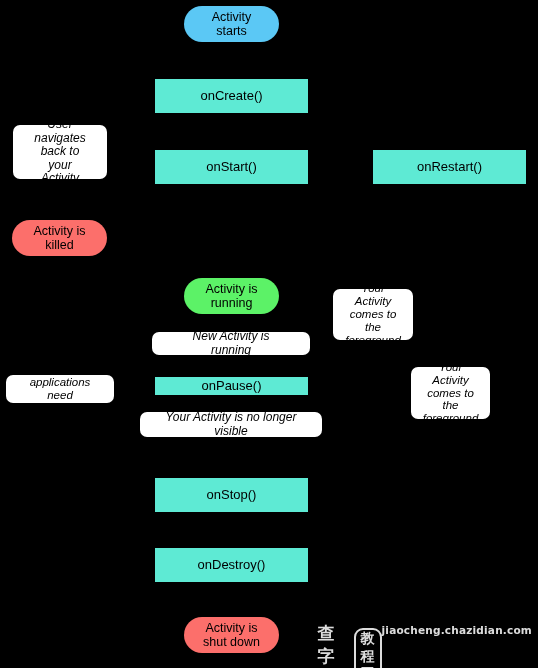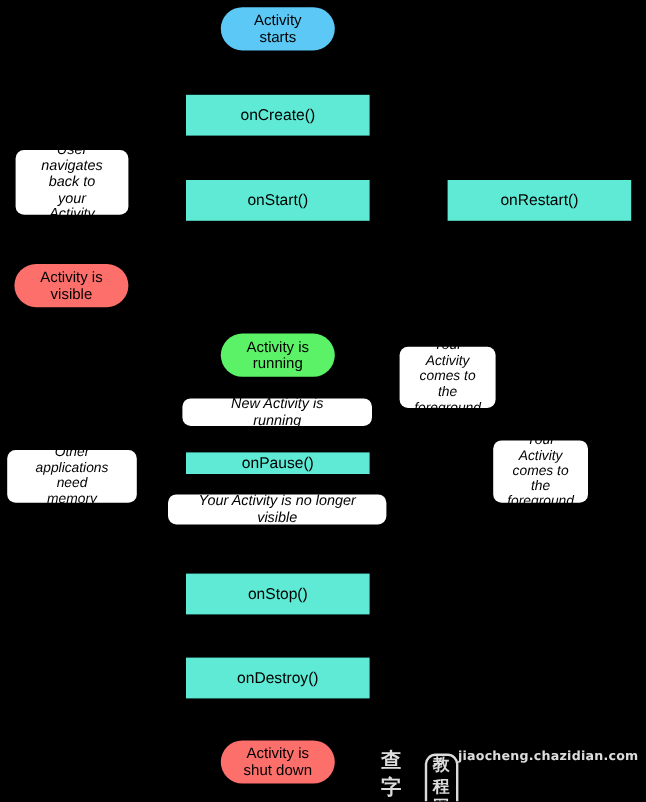--- a/index.html
+++ b/index.html
@@ -120,41 +120,41 @@
     <span>onStart()</span>
   </div>
 
   <div class="node method" style="left:373px; top:150px; width:153px; height:34px;">
     <span>onRestart()</span>
   </div>
 
   <div class="node pill pill-red" style="left:12px; top:220px; width:95px; height:36px;">
     <span>
       <span>Activity is</span><br>
-      <span>visible</span>
+      <span>killed</span>
     </span>
   </div>
 
 
   <div class="node pill pill-green" style="left:184px; top:278px; width:95px; height:36px;">
     <span>
       <span>Activity is</span><br>
       <span>running</span>
     </span>
   </div>
 
   <div class="node note note-sm" style="left:333px; top:289px; width:80px; height:51px;">
     <span>Your Activity comes to the foreground</span>
   </div>
 
   <div class="node note" style="left:152px; top:332px; width:158px; height:23px;">
     <span>New Activity is running</span>
   </div>
 
-  <div class="node note note-sm" style="left:6px; top:375px; width:108px; height:44px;">
+  <div class="node note note-sm" style="left:6px; top:375px; width:108px; height:28px;">
     <span>Other applications need memory</span>
   </div>
 
   <div class="node method" style="left:155px; top:377px; width:153px; height:18px;">
     <span>onPause()</span>
   </div>
 
   <div class="node note note-sm" style="left:411px; top:367px; width:79px; height:52px;">
     <span>Your Activity comes to the foreground</span>
   </div>

